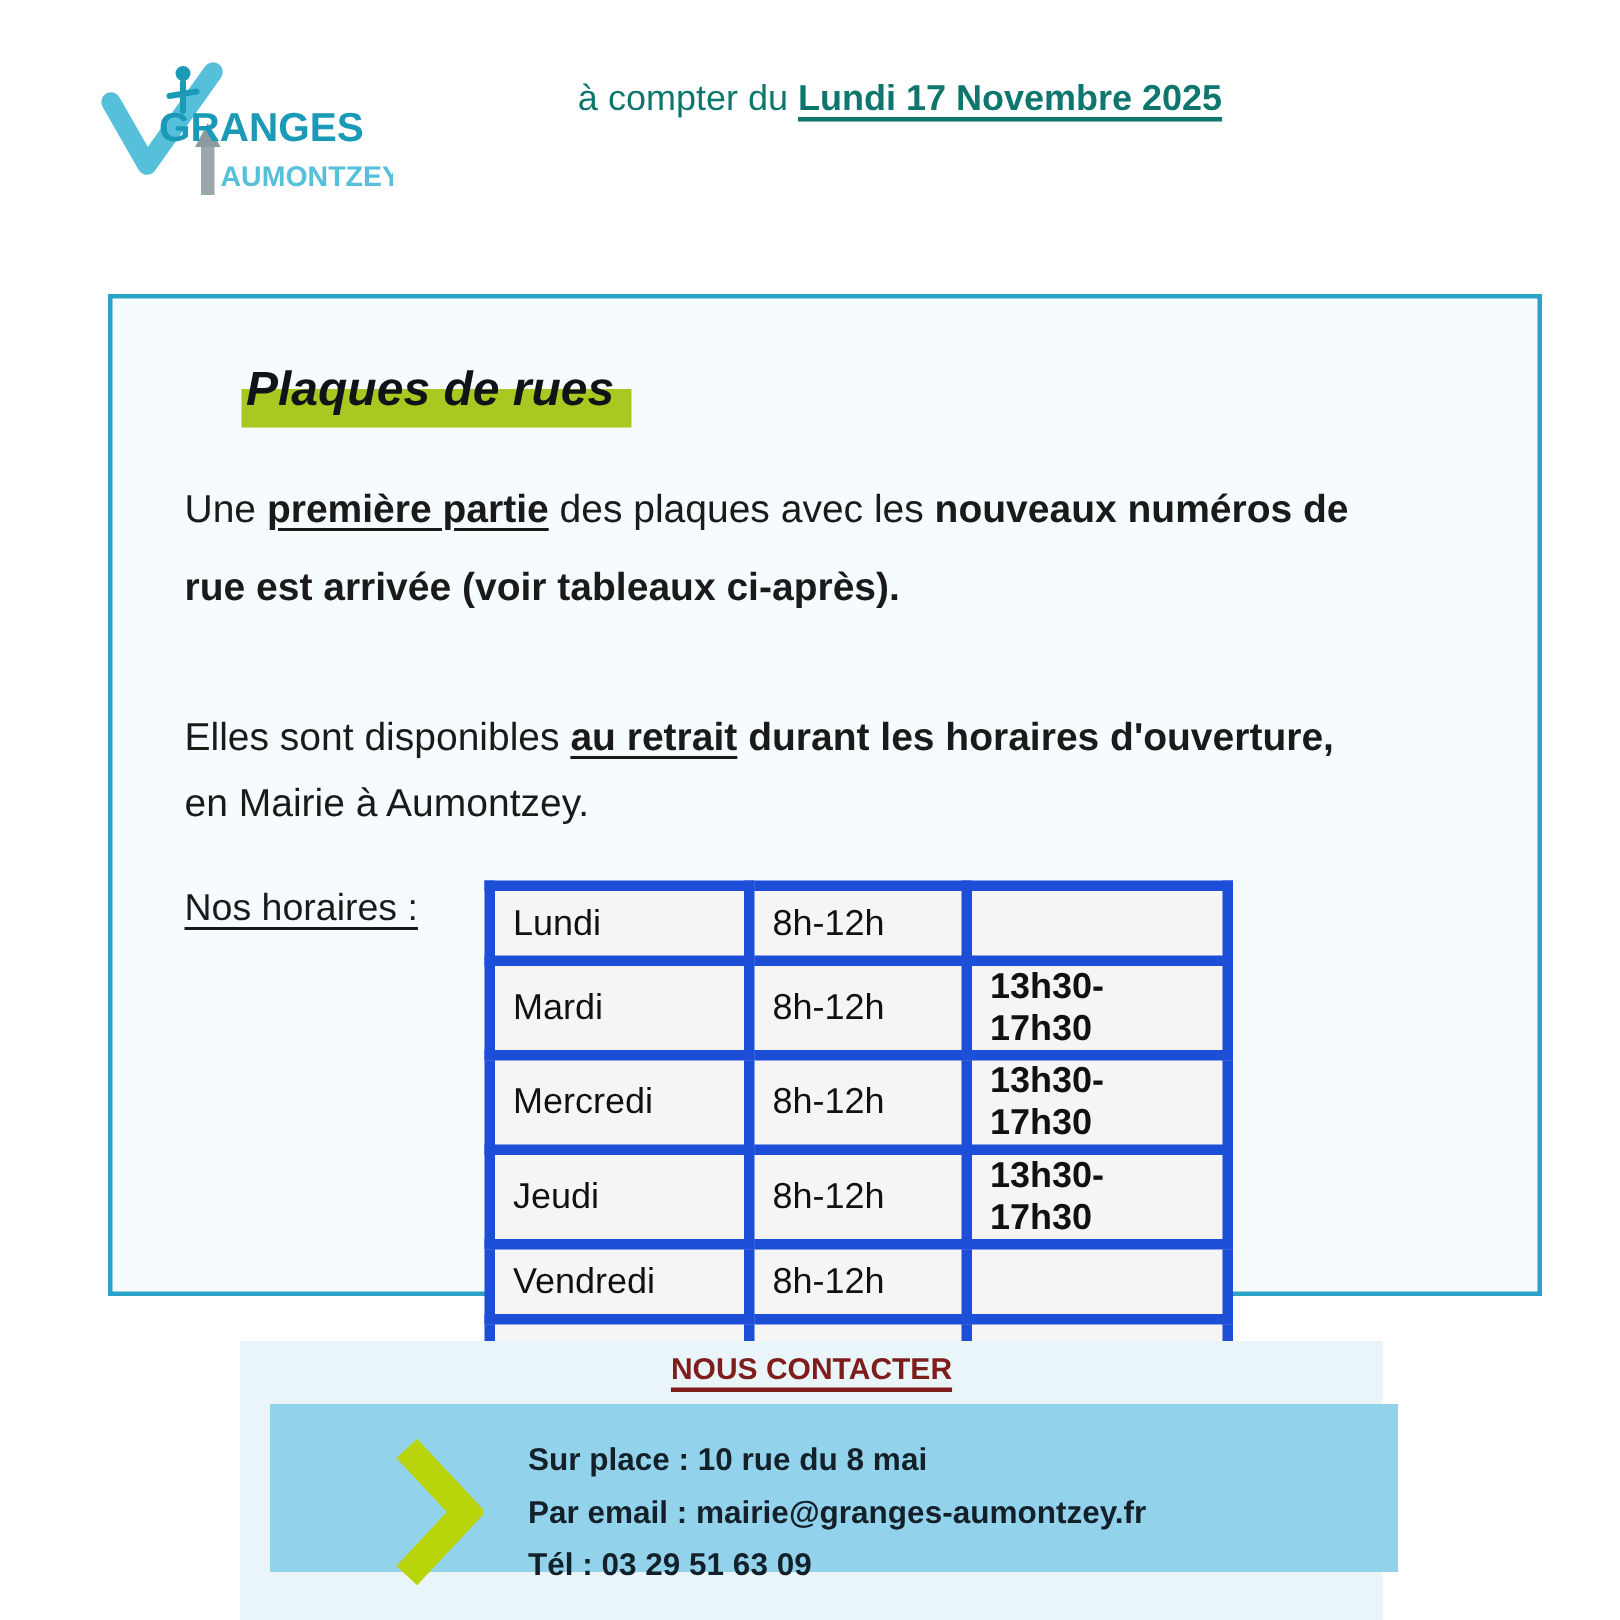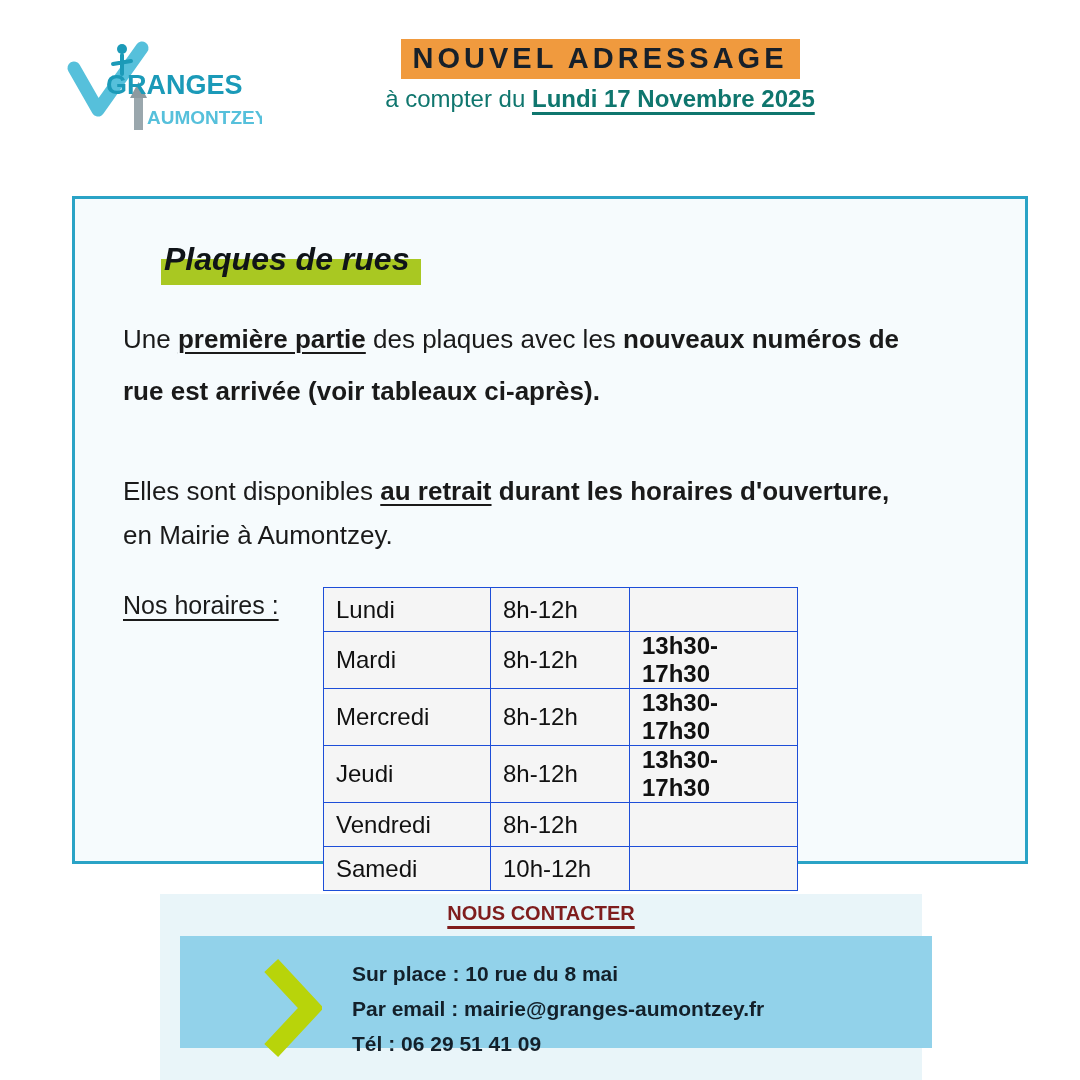--- a/index.html
+++ b/index.html
@@ -27,21 +27,21 @@
   .para{position:absolute;left:48px;width:920px;margin:0;font-size:26px;color:var(--ink,#1a1a1a);}
   .para1{top:114px;line-height:52px;}
   .para2{top:270px;line-height:44px;}
   .para strong{font-weight:bold;}
   .u{text-decoration:underline;text-decoration-thickness:2px;text-underline-offset:4px;}
 
   .hours-label{position:absolute;left:48px;top:392px;font-size:25px;
     text-decoration:underline;text-decoration-thickness:1.5px;text-underline-offset:5px;}
 
   .hours-table{position:absolute;left:248px;top:388px;border-collapse:collapse;font-size:24px;color:#111;}
-  .hours-table td{border:1px solid #1d4ed8;background:#f5f5f5;height:43px;padding:0 12px;vertical-align:middle;}
+  .hours-table td{border:7px solid #1d4ed8;background:#f5f5f5;height:43px;padding:0 12px;vertical-align:middle;}
   .hours-table td.day{width:142px;}
   .hours-table td.am{width:114px;}
   .hours-table td.pm{width:143px;font-weight:bold;}
 
   
   .contact-strip{position:absolute;left:160px;top:894px;width:762px;height:186px;background:var(--pale-blue,#E9F5F9);}
   .contact-heading{position:absolute;left:0;right:0;top:8px;margin:0;text-align:center;
     font-size:20px;font-weight:bold;color:#7f1d1d;
     text-decoration:underline;text-decoration-thickness:2.5px;text-underline-offset:6px;}
   .contact-box{position:absolute;left:180px;top:936px;width:752px;height:112px;background:var(--sky-blue,#92D2EA);}
@@ -67,21 +67,20 @@
       <g>
         <rect x="72" y="62" width="9" height="32" fill="#9aa7ad"></rect>
         <polygon points="68,62 85,62 76.5,46" fill="#8d9aa0"></polygon>
       </g>
       <text x="44" y="58" font-size="27" font-weight="bold" fill="var(--logo-teal,#1B9AB8)">GRANGES</text>
       <text x="85" y="88" font-size="19" font-weight="bold" fill="var(--logo-light,#56C0DB)">AUMONTZEY</text>
     </svg>
   </div>
 
   <div class="title-area">
-    <h1 class="page-title"><span class="hl-orange">NOUVEL ADRESSAGE</span></h1>
     <p class="subtitle"><span>à compter du </span><span class="date">Lundi 17 Novembre 2025</span></p>
   </div>
 
   <section class="main-box">
     <h2 class="panel-heading"><span class="hl-lime">Plaques de rues</span></h2>
 
     <p class="para para2"><span>Elles sont disponibles </span><strong class="u">au retrait</strong><span> </span><strong>durant les horaires d'ouverture,</strong><br><span>en Mairie à Aumontzey.</span></p>
 
     <p class="para para1"><span>Une </span><strong class="u">première partie</strong><span> des plaques avec les </span><strong>nouveaux numéros de</strong><br><strong>rue est arrivée (voir tableaux ci-après).</strong></p>
 
@@ -127,17 +126,17 @@
     <h3 class="contact-heading">NOUS CONTACTER</h3>
   </section>
 
   <div class="contact-box">
     <svg class="chevron" viewBox="0 0 62 106">
       <polyline points="10,8 52,53 10,98" fill="none" stroke="var(--lime-bright,#B8D40A)" stroke-width="20"></polyline>
     </svg>
     <div class="contact-lines">
       <p>Sur place : 10 rue du 8 mai</p>
       <p>Par email : mairie@granges-aumontzey.fr</p>
-      <p>Tél : 06 29 51 41 09</p>
+      <p>Tél : 03 29 51 63 09</p>
     </div>
   </div>
 
 </div>
 
 </body></html>

